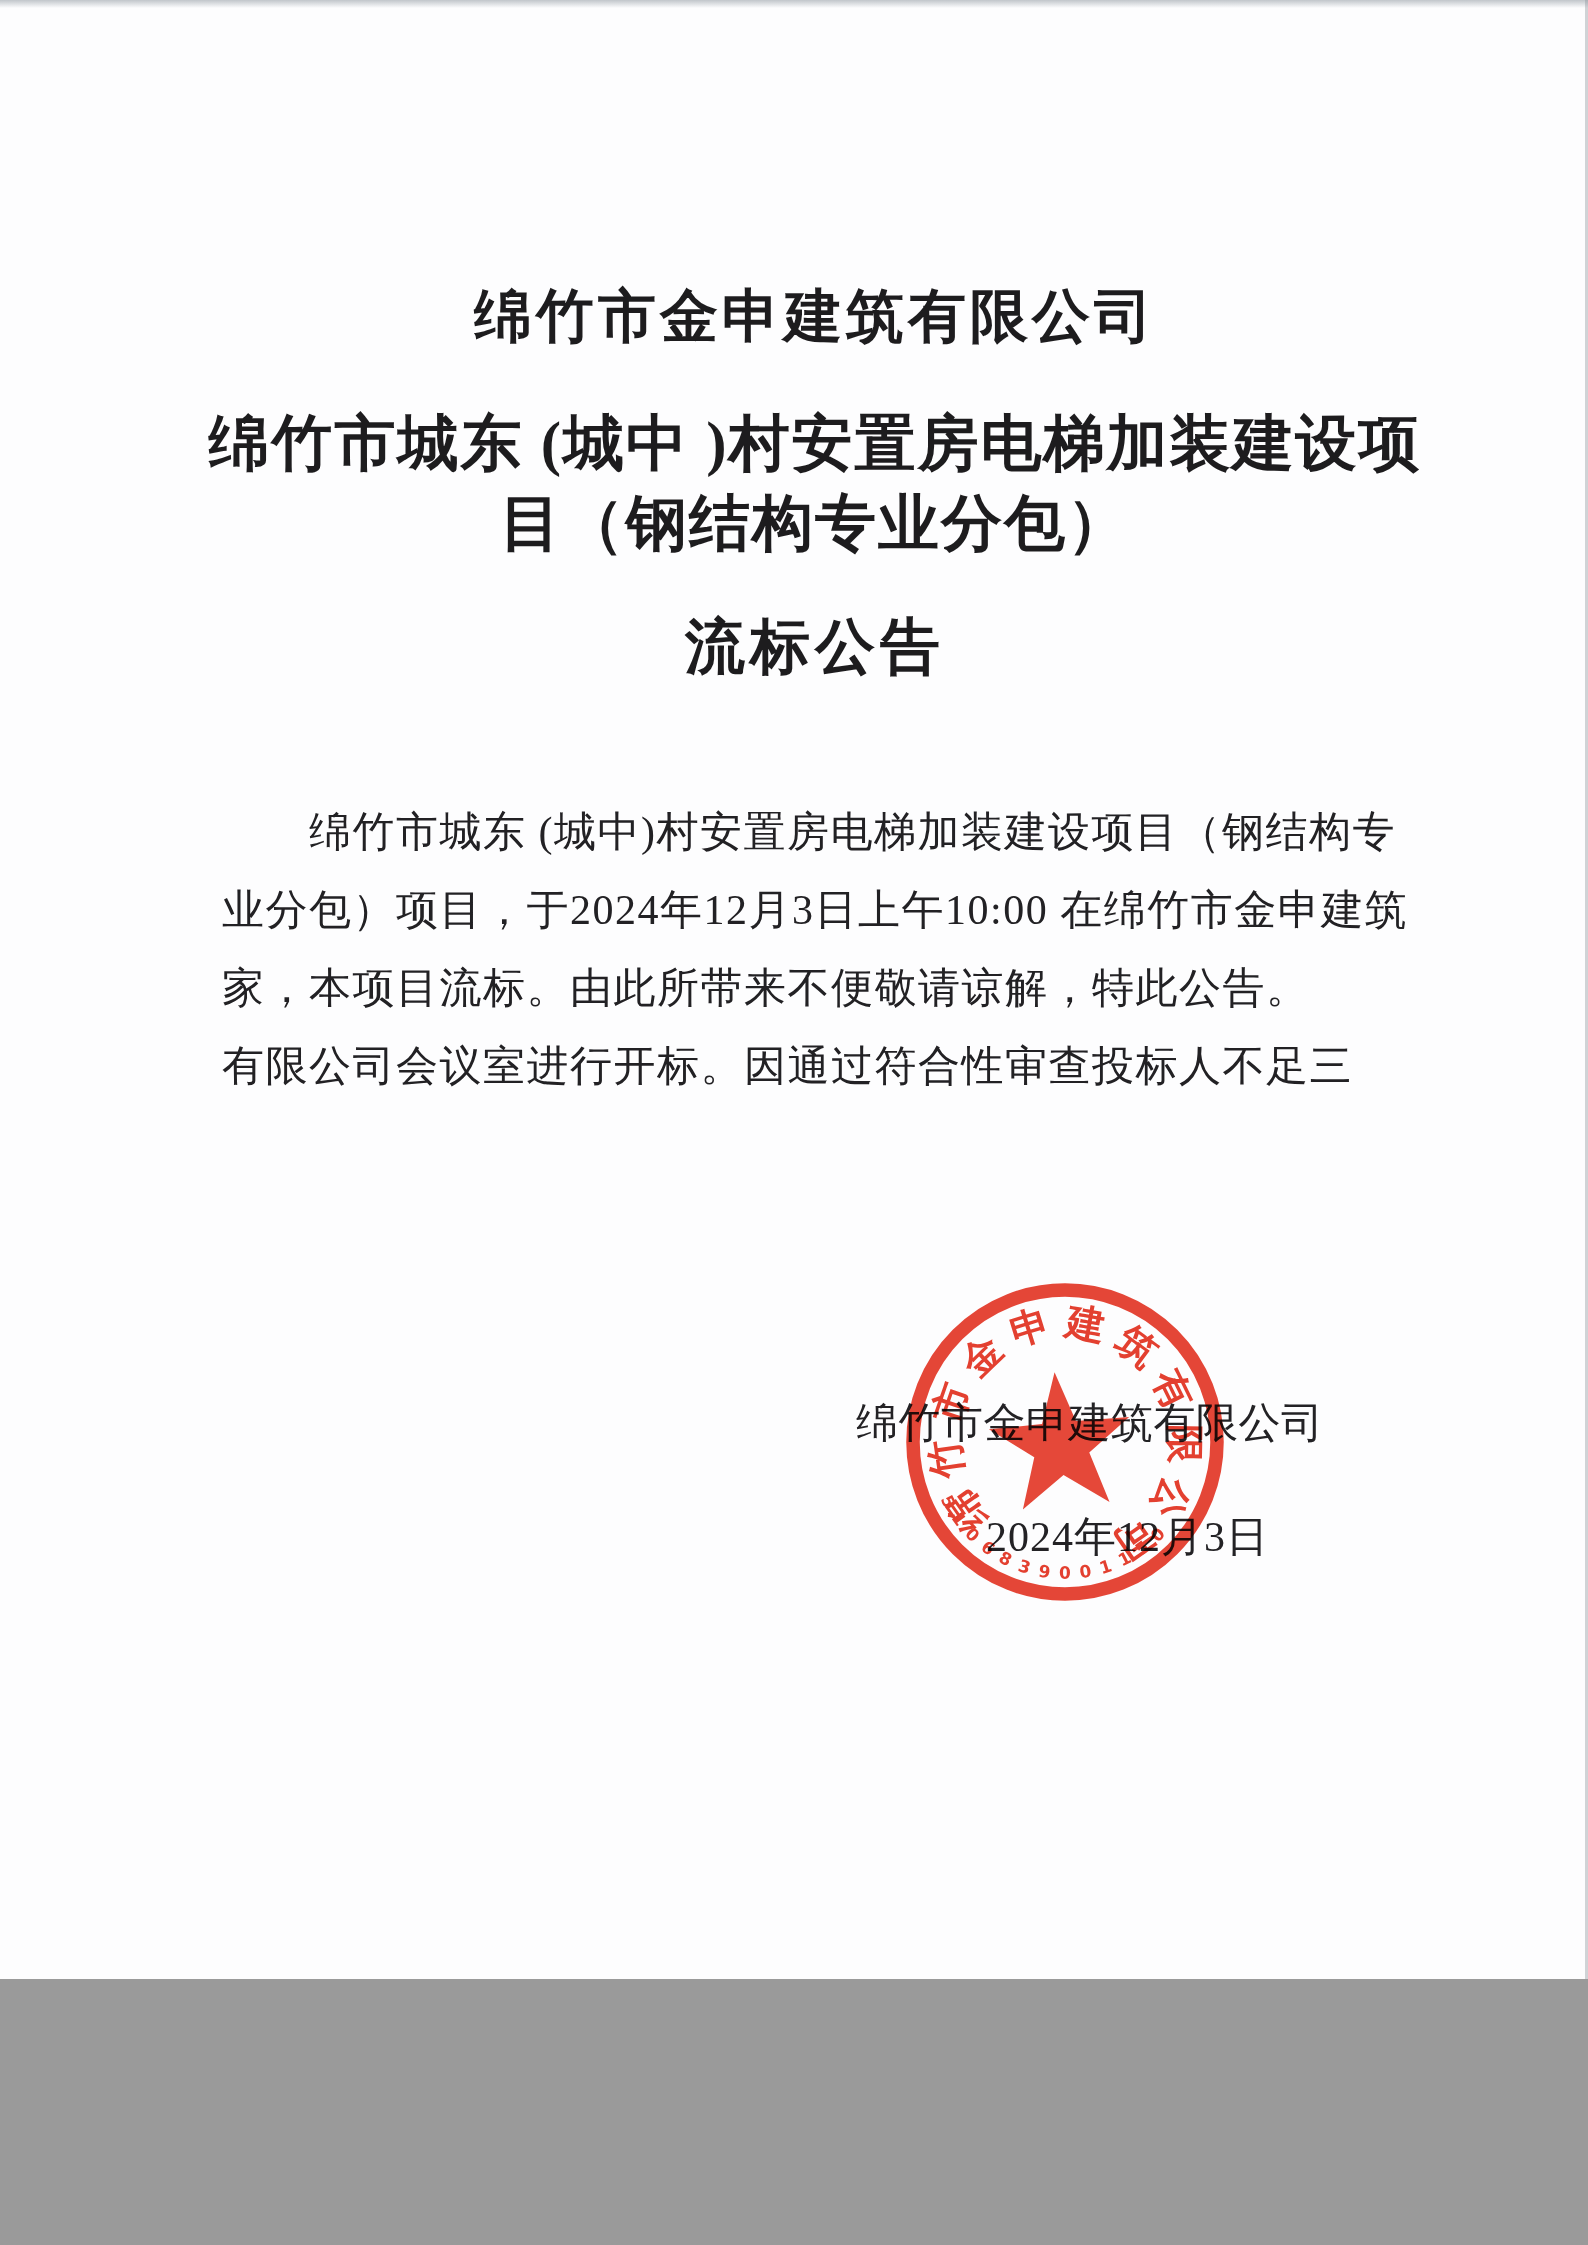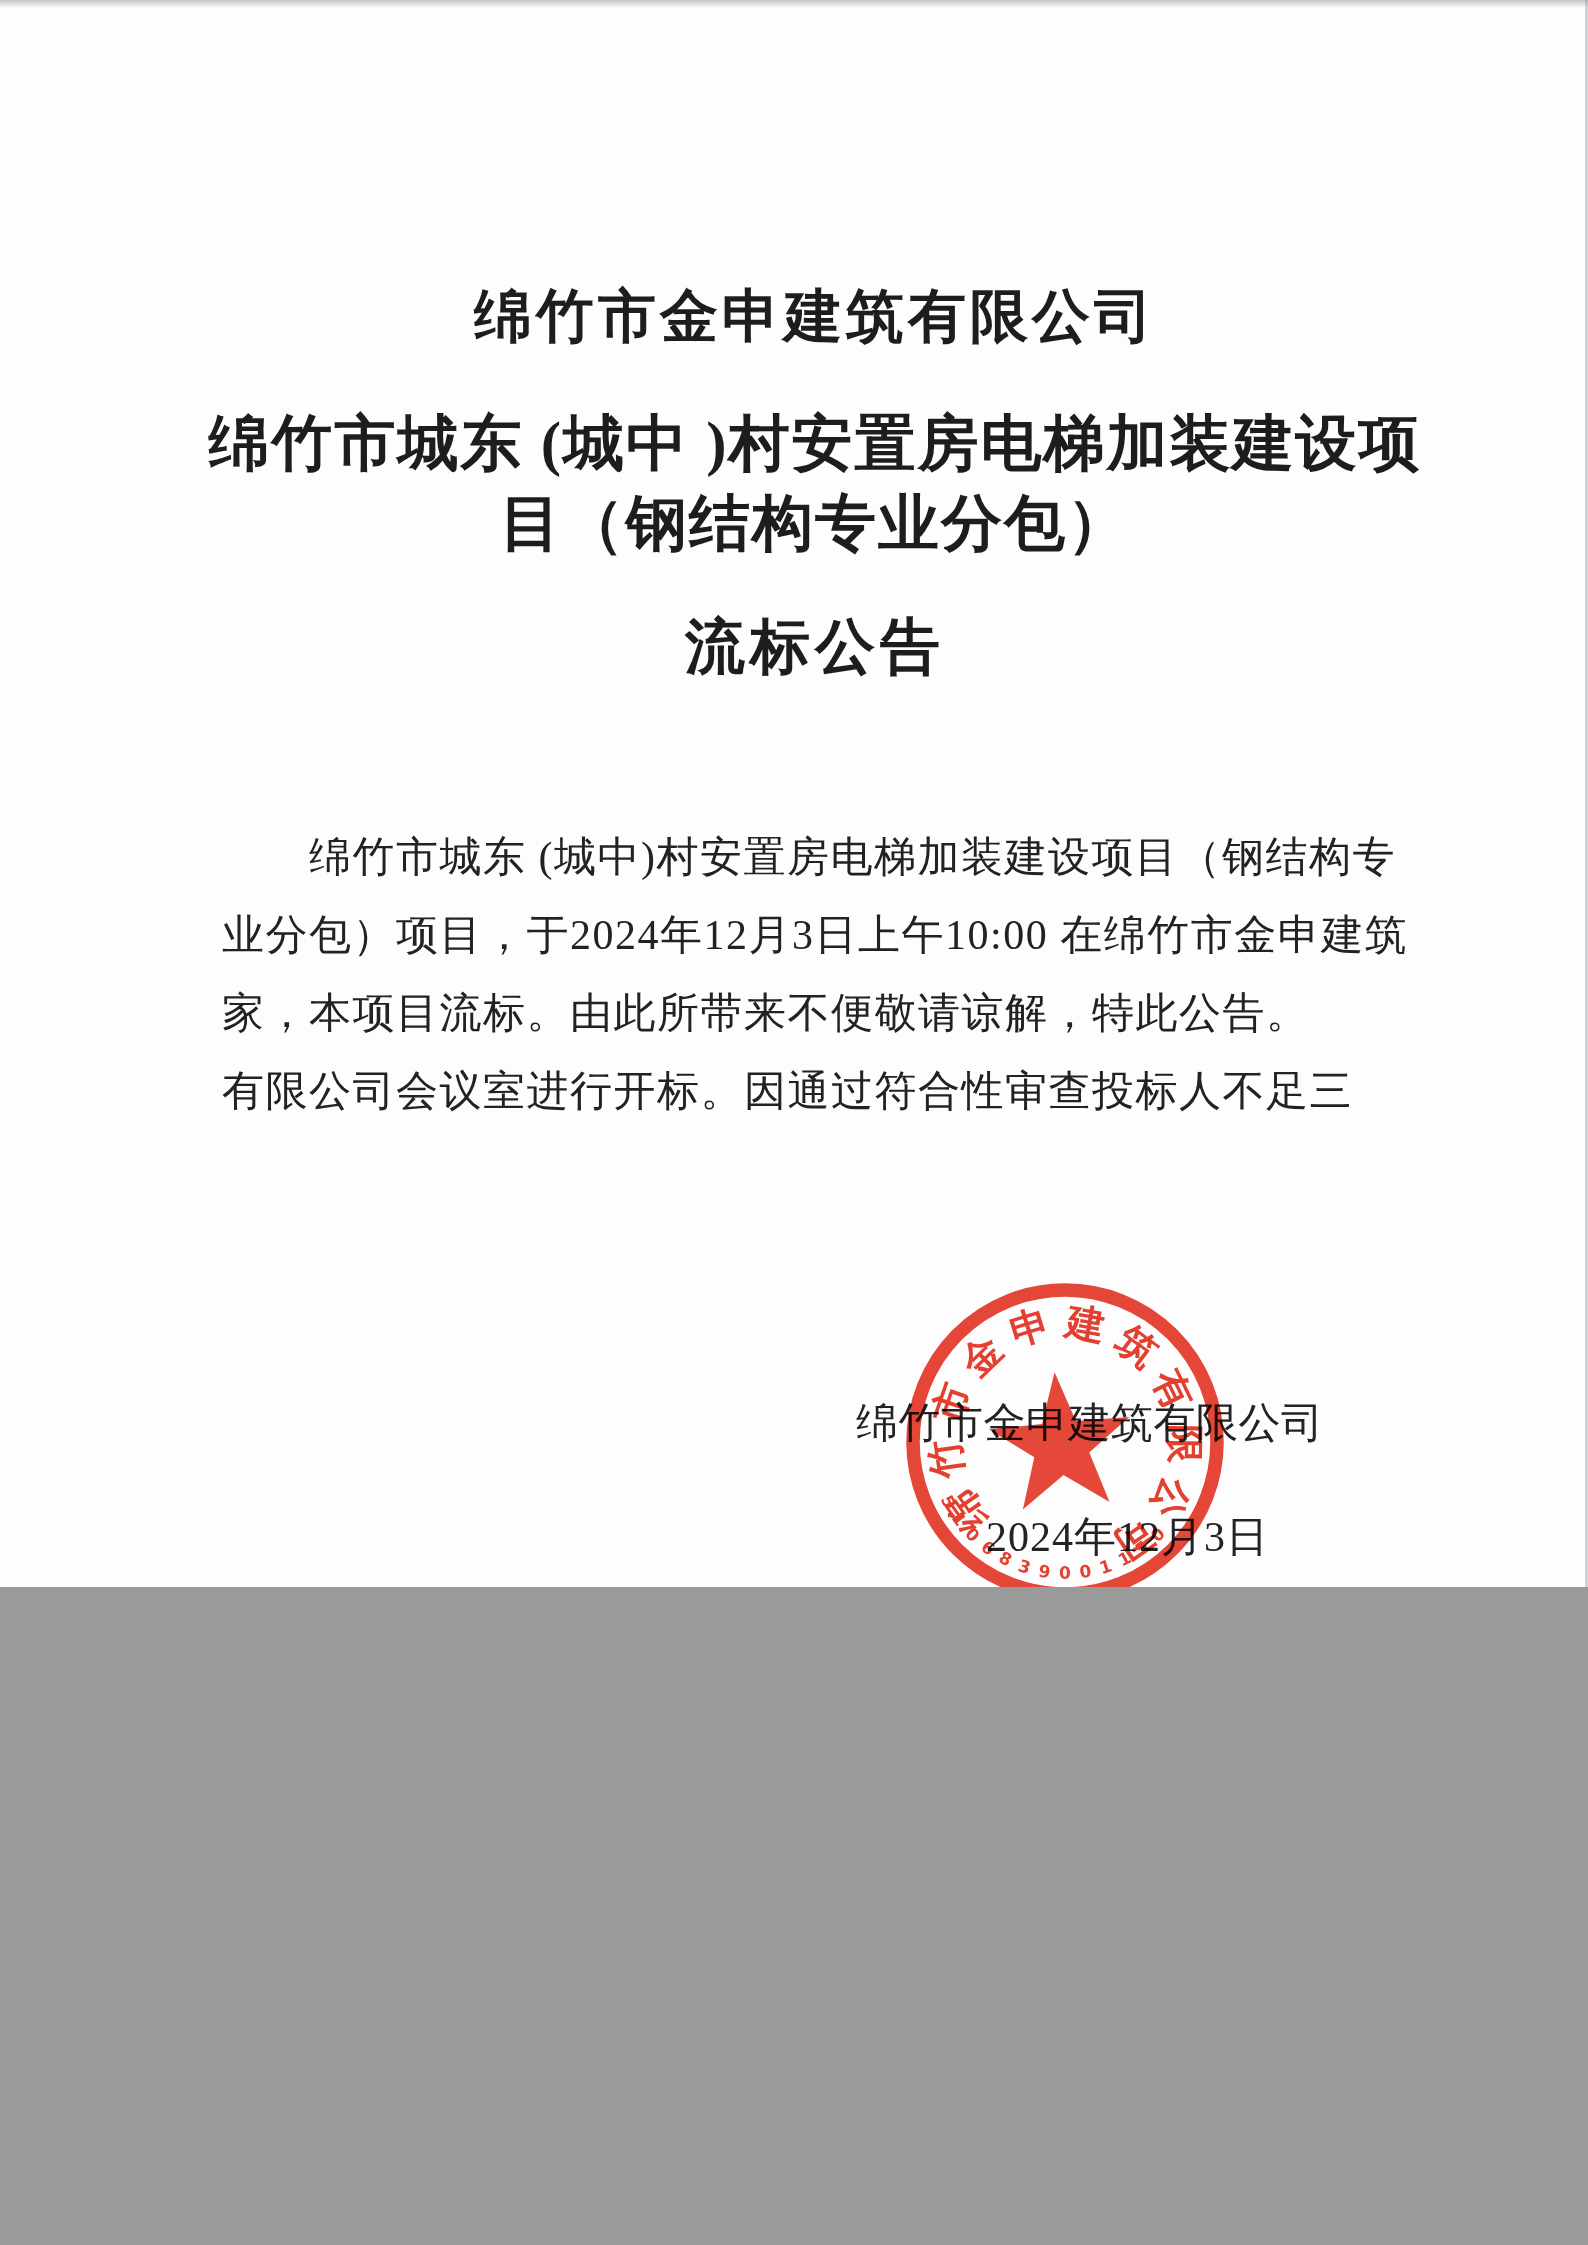--- a/index.html
+++ b/index.html
@@ -1,18 +1,18 @@
 <!DOCTYPE html>
 <html><head>
 <meta charset="utf-8">
 <style>
   html,body{margin:0;padding:0;background:#9a9a9a;}
   .page{
     position:relative;
-    width:1588px;height:1587px;
+    width:1588px;height:1979px;
     background:var(--paper,#fdfdfe);
     overflow:hidden;
     font-family:"Liberation Serif","DejaVu Serif",serif;
     color:var(--ink,#1d1c1e);
   }
   
   .scan-top-edge{
     position:absolute;top:0;left:0;width:100%;height:8px;
     background:linear-gradient(180deg,rgba(120,130,140,.45),rgba(120,130,140,0));
     pointer-events:none;
@@ -26,21 +26,21 @@
     position:absolute;left:0;width:100%;
     text-align:center;
     transform:translateX(21px);
     font-weight:700;
     white-space:nowrap;
   }
   .company-title{top:277px;font-size:58px;line-height:80px;letter-spacing:4px;}
   .project-title{top:404px;font-size:61px;line-height:80px;letter-spacing:2px;}
   .notice-title{top:607px;font-size:60px;line-height:80px;letter-spacing:5px;}
   .body-paragraph{
-    position:absolute;left:222px;top:818px;width:1260px;
+    position:absolute;left:222px;top:793px;width:1260px;
     font-size:42px;line-height:78px;letter-spacing:1.5px;
     color:#222124;
   }
   .body-line{white-space:nowrap;}
   .body-line.first{padding-left:87px;}
   .signature-company{
     position:absolute;left:856px;top:1398px;
     font-size:42px;line-height:50px;letter-spacing:0.5px;
     color:#232225;white-space:nowrap;
   }

